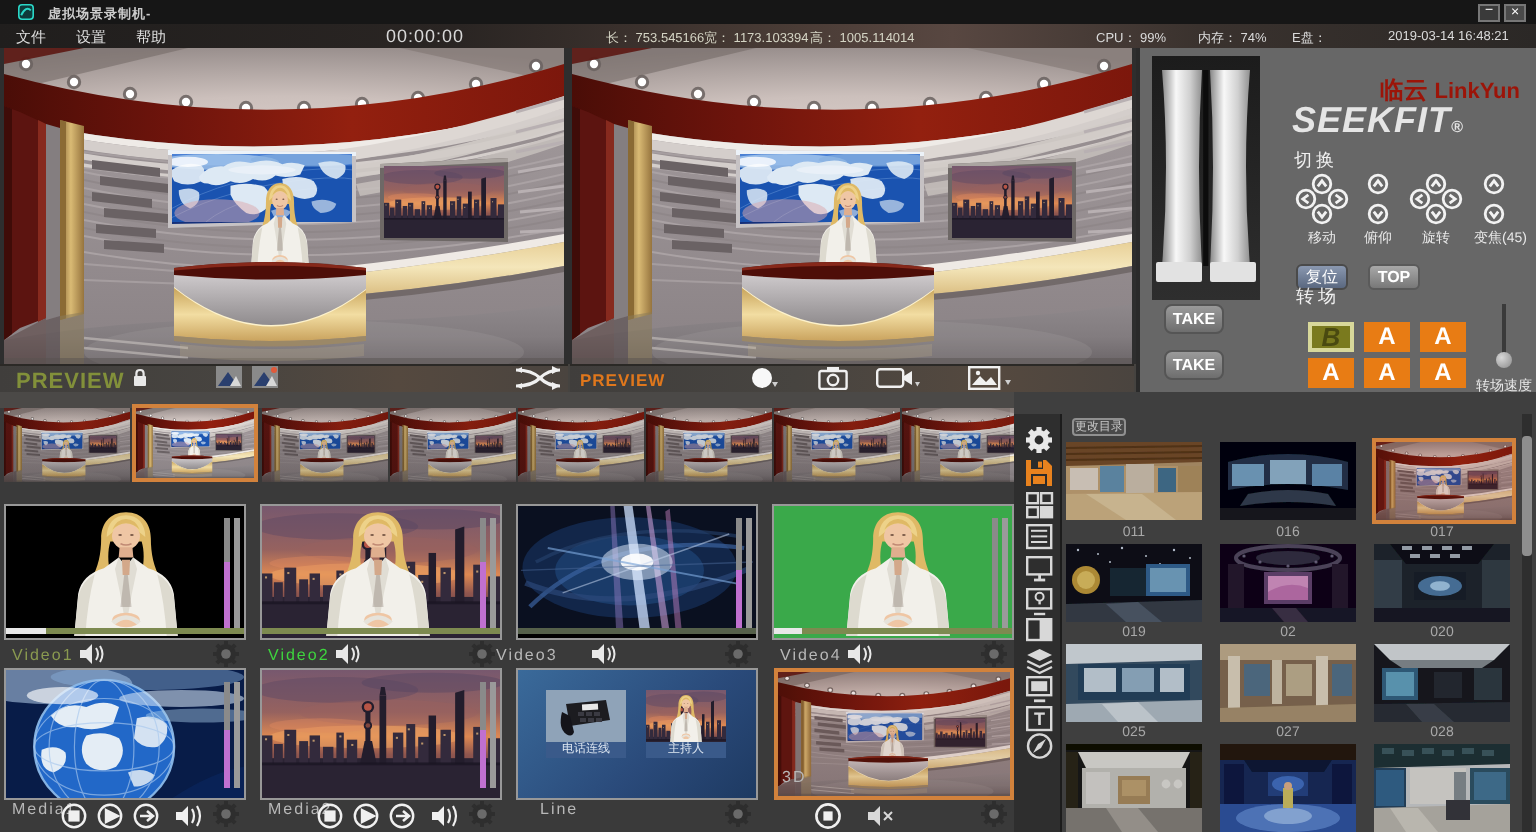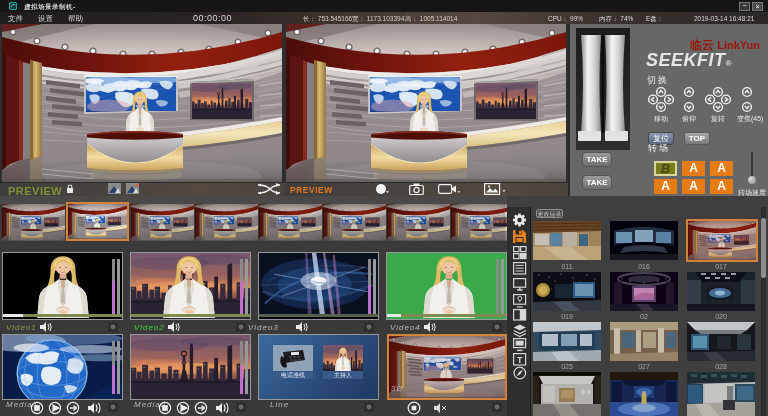--- a/index.html
+++ b/index.html
@@ -21,21 +21,21 @@
 #prevtxt{left:8px;top:185px;font-size:11px;font-weight:bold;color:#82903a;letter-spacing:0.5px;}
 #progtxt{left:290px;top:185px;font-size:8.5px;font-weight:bold;color:#e0771c;letter-spacing:0.5px;}
 
 #rpanel{left:568px;top:24px;width:200px;height:182px;background:#676767;border-left:2px solid #2a2a2a;}
 #botline{left:507px;top:205px;width:261px;height:2px;background:#242424;}
 
 #bottomleft{left:0;top:196px;width:507px;height:220px;background:#3a3a3a;}
 
 .strip{top:204px;width:63px;height:37px;background:#777;}
 .stripov{top:204px;width:63px;height:37px;background:linear-gradient(180deg,rgba(40,20,15,0.1),rgba(20,10,8,0.22));pointer-events:none;}
-.vplabel{font-size:8px;color:#b8b8b8;letter-spacing:1px;font-style:italic;}
+.vplabel{font-size:8px;color:#b8b8b8;letter-spacing:1px;}
 
 #browser{left:507px;top:196px;width:261px;height:220px;background:#3f3f3f;}
 #sidebar{left:507px;top:207px;width:24px;height:209px;background:#2e2e2e;border-right:1px solid #1c1c1c;}
 .thumblabel{font-size:7px;color:#a8a8a8;text-align:center;}
 </style></head>
 <body>
 <div id="app">
 
 <svg width="0" height="0" style="position:absolute">
 <defs>

